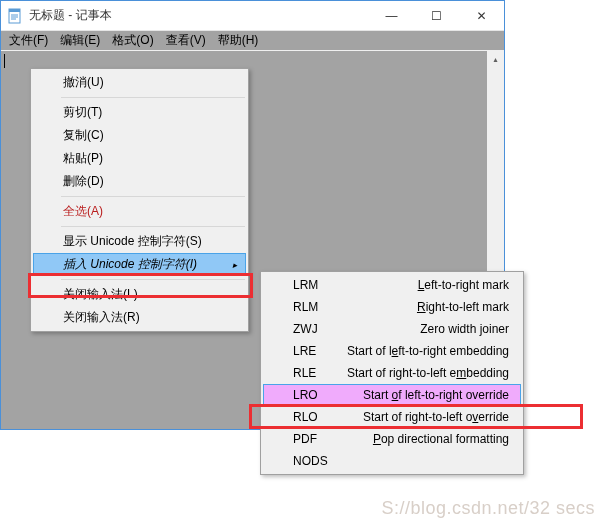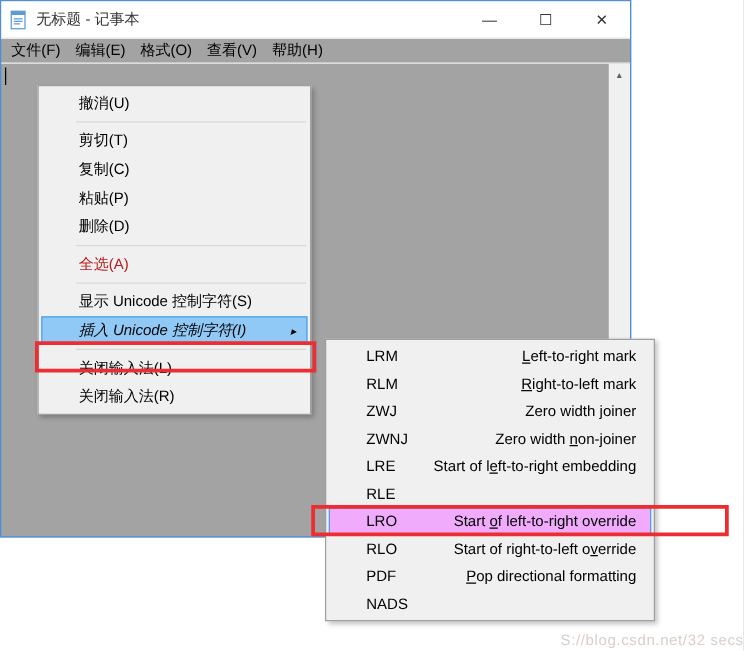--- a/index.html
+++ b/index.html
@@ -29,21 +29,21 @@
   
   .submenu { position: absolute; left: 248px; top: 271px; width: 264px; background: #f0f0f0; border: 1px solid #a0a0a0; box-shadow: 2px 2px 4px rgba(0,0,0,.25); padding: 2px; margin-left: 12px; }
   .sub-item { height: 22px; display: flex; align-items: center; padding: 0 12px 0 30px; color: #000; }
   .sub-code { width: 52px; }
   .sub-desc { flex: 1; text-align: right; }
   .sub-item.highlighted { background: #f0abfc; border: 1px solid #4aa3e8; padding: 0 11px 0 29px; }
   
   .redbox1 { position: absolute; left: 28px; top: 273px; width: 225px; height: 25px; border: 3px solid #ec2e32; pointer-events: none; }
   .redbox2 { position: absolute; left: 249px; top: 404px; width: 334px; height: 25px; border: 3px solid #ec2e32; pointer-events: none; }
   
-  .watermark { position: absolute; right: 0; bottom: 2px; font-size: 12px; color: #d8cfc8; letter-spacing: 0.5px; }
+  .watermark { position: absolute; right: 0; bottom: 2px; font-size: 18px; color: #d8cfc8; letter-spacing: 0.5px; }
   u { text-decoration: underline; }
 </style>
 </head>
 <body>
 
 <div class="window">
   <div class="titlebar">
     <span class="titlebar-icon">
       <svg width="16" height="16" viewBox="0 0 16 16">
           <rect x="2" y="1" width="11" height="14" fill="#fff" stroke="#5a9bd5"></rect>
@@ -125,43 +125,40 @@
     </div>
     <div class="sub-item">
       <span class="sub-code">RLM</span>
       <span class="sub-desc"><u>R</u>ight-to-left mark</span>
     </div>
     <div class="sub-item">
       <span class="sub-code">ZWJ</span>
       <span class="sub-desc">Zero width <u>j</u>oiner</span>
     </div>
     <div class="sub-item">
-      <span class="sub-code">ZWNJ</span>
-      <span class="sub-desc">Zero width <u>n</u>on-joiner</span>
-    </div>
-    <div class="sub-item">
       <span class="sub-code">LRE</span>
       <span class="sub-desc">Start of l<u>e</u>ft-to-right embedding</span>
     </div>
     <div class="sub-item">
       <span class="sub-code">RLE</span>
+      <span class="sub-desc">Start of right-to-left e<u>m</u>bedding</span>
     </div>
     <div class="sub-item highlighted">
       <span class="sub-code">LRO</span>
       <span class="sub-desc">Start <u>o</u>f left-to-right override</span>
     </div>
     <div class="sub-item">
       <span class="sub-code">RLO</span>
       <span class="sub-desc">Start of right-to-left o<u>v</u>erride</span>
     </div>
     <div class="sub-item">
       <span class="sub-code">PDF</span>
       <span class="sub-desc"><u>P</u>op directional formatting</span>
     </div>
     <div class="sub-item">
-      <span class="sub-code">NADS</span>
+      <span class="sub-code">NODS</span>
     </div>
   </div>
 
 <div class="redbox1"></div>
 <div class="redbox2"></div>
 
 <div class="watermark">S://blog.csdn.net/32 secs</div>
 
 </body></html>

